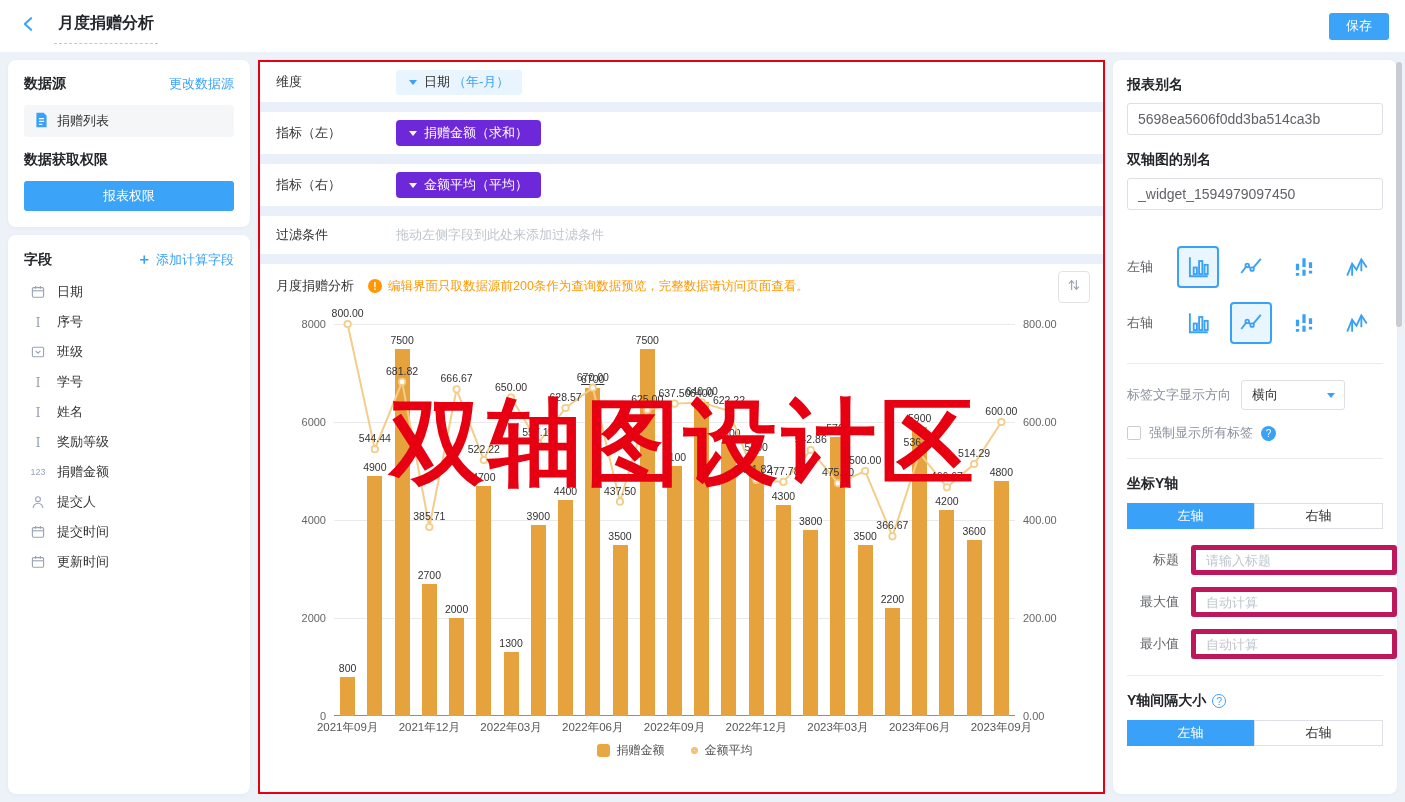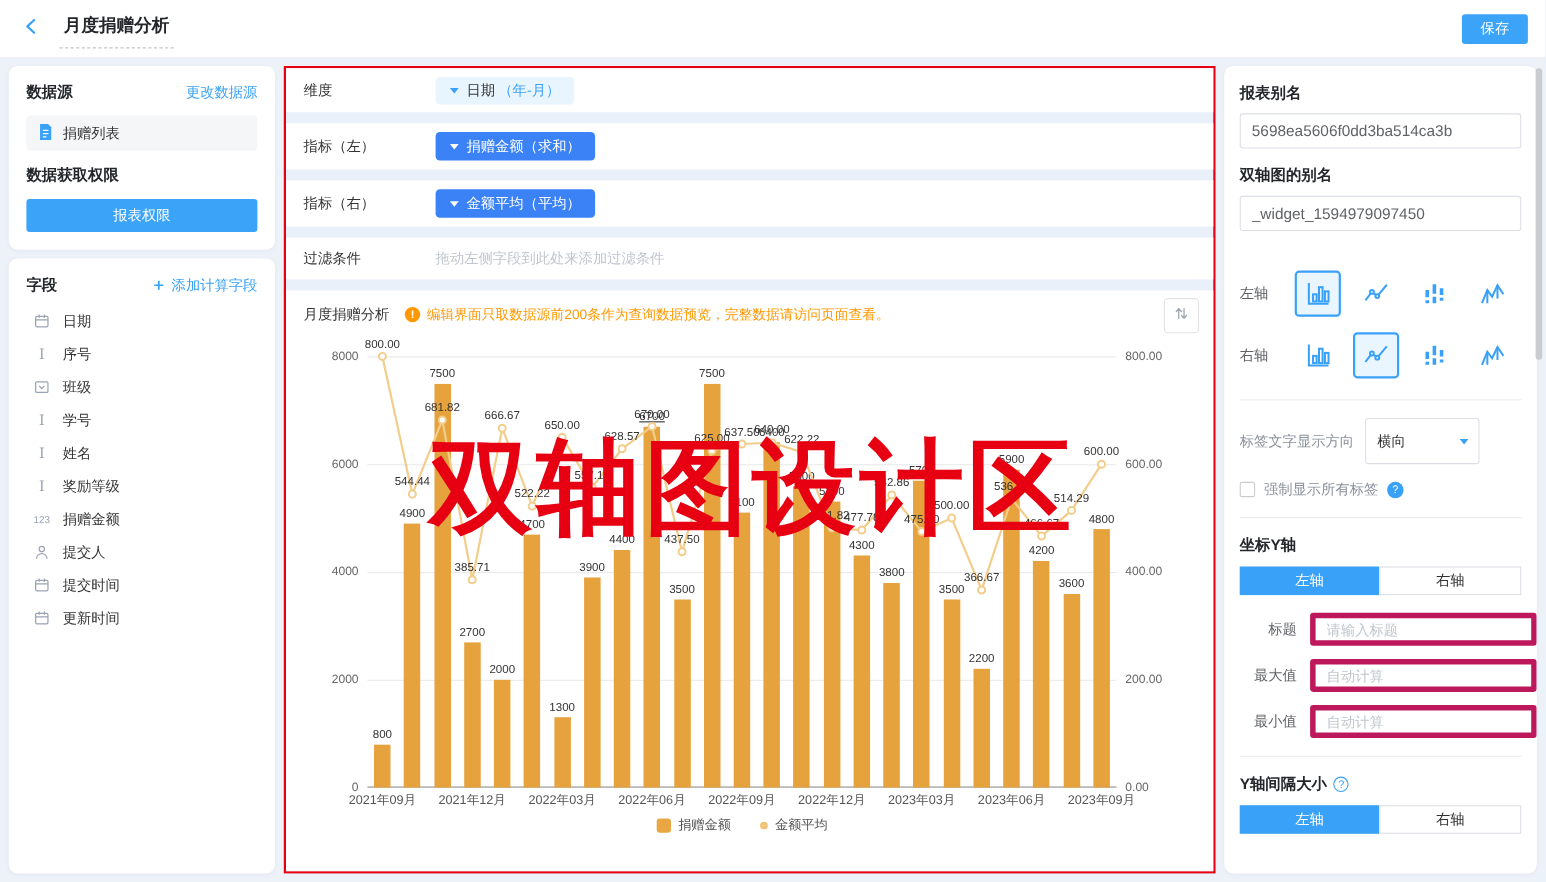--- a/index.html
+++ b/index.html
@@ -31,21 +31,21 @@
   .serif-i { font-family:"DejaVu Serif","Liberation Serif",serif; font-size:13px; color:#9aa3b5; }
   .num-i { font-size:9px; color:#9aa3b5; letter-spacing:0; }
 
   
   .designer { flex:1; border:2px solid #e60012; background:#e9f0fa; display:flex; flex-direction:column; position:relative; }
   .d-row { background:#fff; display:flex; align-items:center; padding-left:16px; margin-bottom:10px; flex:0 0 auto; }
   .d-label { width:120px; font-size:13px; color:#333; }
   .r1 { height:40px; } .r2,.r3 { height:42px; } .r4 { height:38px; }
   .pill-light { display:inline-flex; align-items:center; gap:7px; background:#e8f4fe; border-radius:4px; height:25px; padding:0 13px; font-size:13px; color:#333; cursor:pointer; }
   .pill-light .suffix { color:#3aa1f8; }
-  .pill-solid { display:inline-flex; align-items:center; gap:7px; background:#3b82f6; color:#fff; border-radius:4px; height:26px; padding:0 13px; font-size:13px; cursor:pointer; }
+  .pill-solid { display:inline-flex; align-items:center; gap:7px; background:#6d28d9; color:#fff; border-radius:4px; height:26px; padding:0 13px; font-size:13px; cursor:pointer; }
   .caret-b { width:0; height:0; border:4px solid transparent; border-top:5px solid #3aa1f8; margin-top:5px; }
   .caret-w { width:0; height:0; border:4px solid transparent; border-top:5px solid #fff; margin-top:5px; }
   .ph-text { color:#c0c6ce; font-size:13px; }
 
   
   .chart-panel { position:relative; background:#fff; flex:1 1 auto; }
   .cp-head { display:flex; align-items:center; gap:14px; padding:13px 50px 0 16px; }
   .cp-title { font-size:13px; color:#333; }
   .notice { color:#ff9800; font-size:12.5px; display:flex; align-items:center; gap:6px; }
   .warn-i { width:14px; height:14px; border-radius:50%; background:#ff9800; color:#fff; font-size:10px; font-weight:bold; display:inline-flex; align-items:center; justify-content:center; flex:0 0 auto; }
@@ -69,21 +69,21 @@
   .rp-title { font-size:14px; font-weight:bold; color:#23262b; margin-bottom:9px; }
   .rp-input { width:100%; height:32px; border:1px solid #dcdfe6; border-radius:3px; padding:0 10px; font-size:14px; color:#606266; background:#fff; }
   .rp-input::placeholder { color:#bfc6ce; }
   .mb16 { margin-bottom:16px; }
   .hr { height:1px; background:#ebebeb; margin:16px 0; }
   .type-row { display:flex; align-items:center; height:48px; margin-bottom:8px; color:#3aa1f8; }
   .t-label { width:44px; color:#606266; font-size:13px; }
   .t-slot { flex:1; display:flex; justify-content:center; align-items:center; cursor:pointer; }
   .t-box { width:42px; height:42px; border:2px solid #3aa1f8; background:#eaf6ff; border-radius:4px; display:flex; align-items:center; justify-content:center; }
   .x-dir-row { display:flex; align-items:center; gap:10px; margin:12px 0 14px; color:#8a919c; font-size:13px; }
-  .select { width:104px; height:42px; border:1px solid #dcdfe6; border-radius:3px; display:flex; align-items:center; background:#fff; cursor:pointer; }
+  .select { width:104px; height:30px; border:1px solid #dcdfe6; border-radius:3px; display:flex; align-items:center; background:#fff; cursor:pointer; }
   .select .sv { flex:1; padding-left:10px; font-size:13px; color:#333; }
   .select .sc { width:26px; display:flex; justify-content:center; align-items:center; }
   .chk-row { display:flex; gap:8px; align-items:center; color:#8a919c; font-size:13px; margin-bottom:4px; }
   .chk { width:14px; height:14px; border:1px solid #ccc; border-radius:2px; background:#fff; cursor:pointer; flex:0 0 auto; }
   .q-solid { width:15px; height:15px; border-radius:50%; background:#3aa1f8; color:#fff; font-size:10px; display:inline-flex; align-items:center; justify-content:center; cursor:pointer; }
   .q-ring { width:14px; height:14px; border-radius:50%; border:1px solid #3aa1f8; color:#3aa1f8; font-size:10px; display:inline-flex; align-items:center; justify-content:center; cursor:pointer; margin-left:6px; }
   .toggle { display:flex; height:26px; margin:10px 0 16px; }
   .tg-on { flex:1; background:#3aa1f8; color:#fff; display:flex; align-items:center; justify-content:center; font-size:13px; cursor:pointer; }
   .tg-off { flex:1; background:#fff; border:1px solid #dcdfe6; color:#333; display:flex; align-items:center; justify-content:center; font-size:13px; cursor:pointer; }
   .form-row { display:flex; align-items:center; gap:12px; margin-bottom:12px; }

